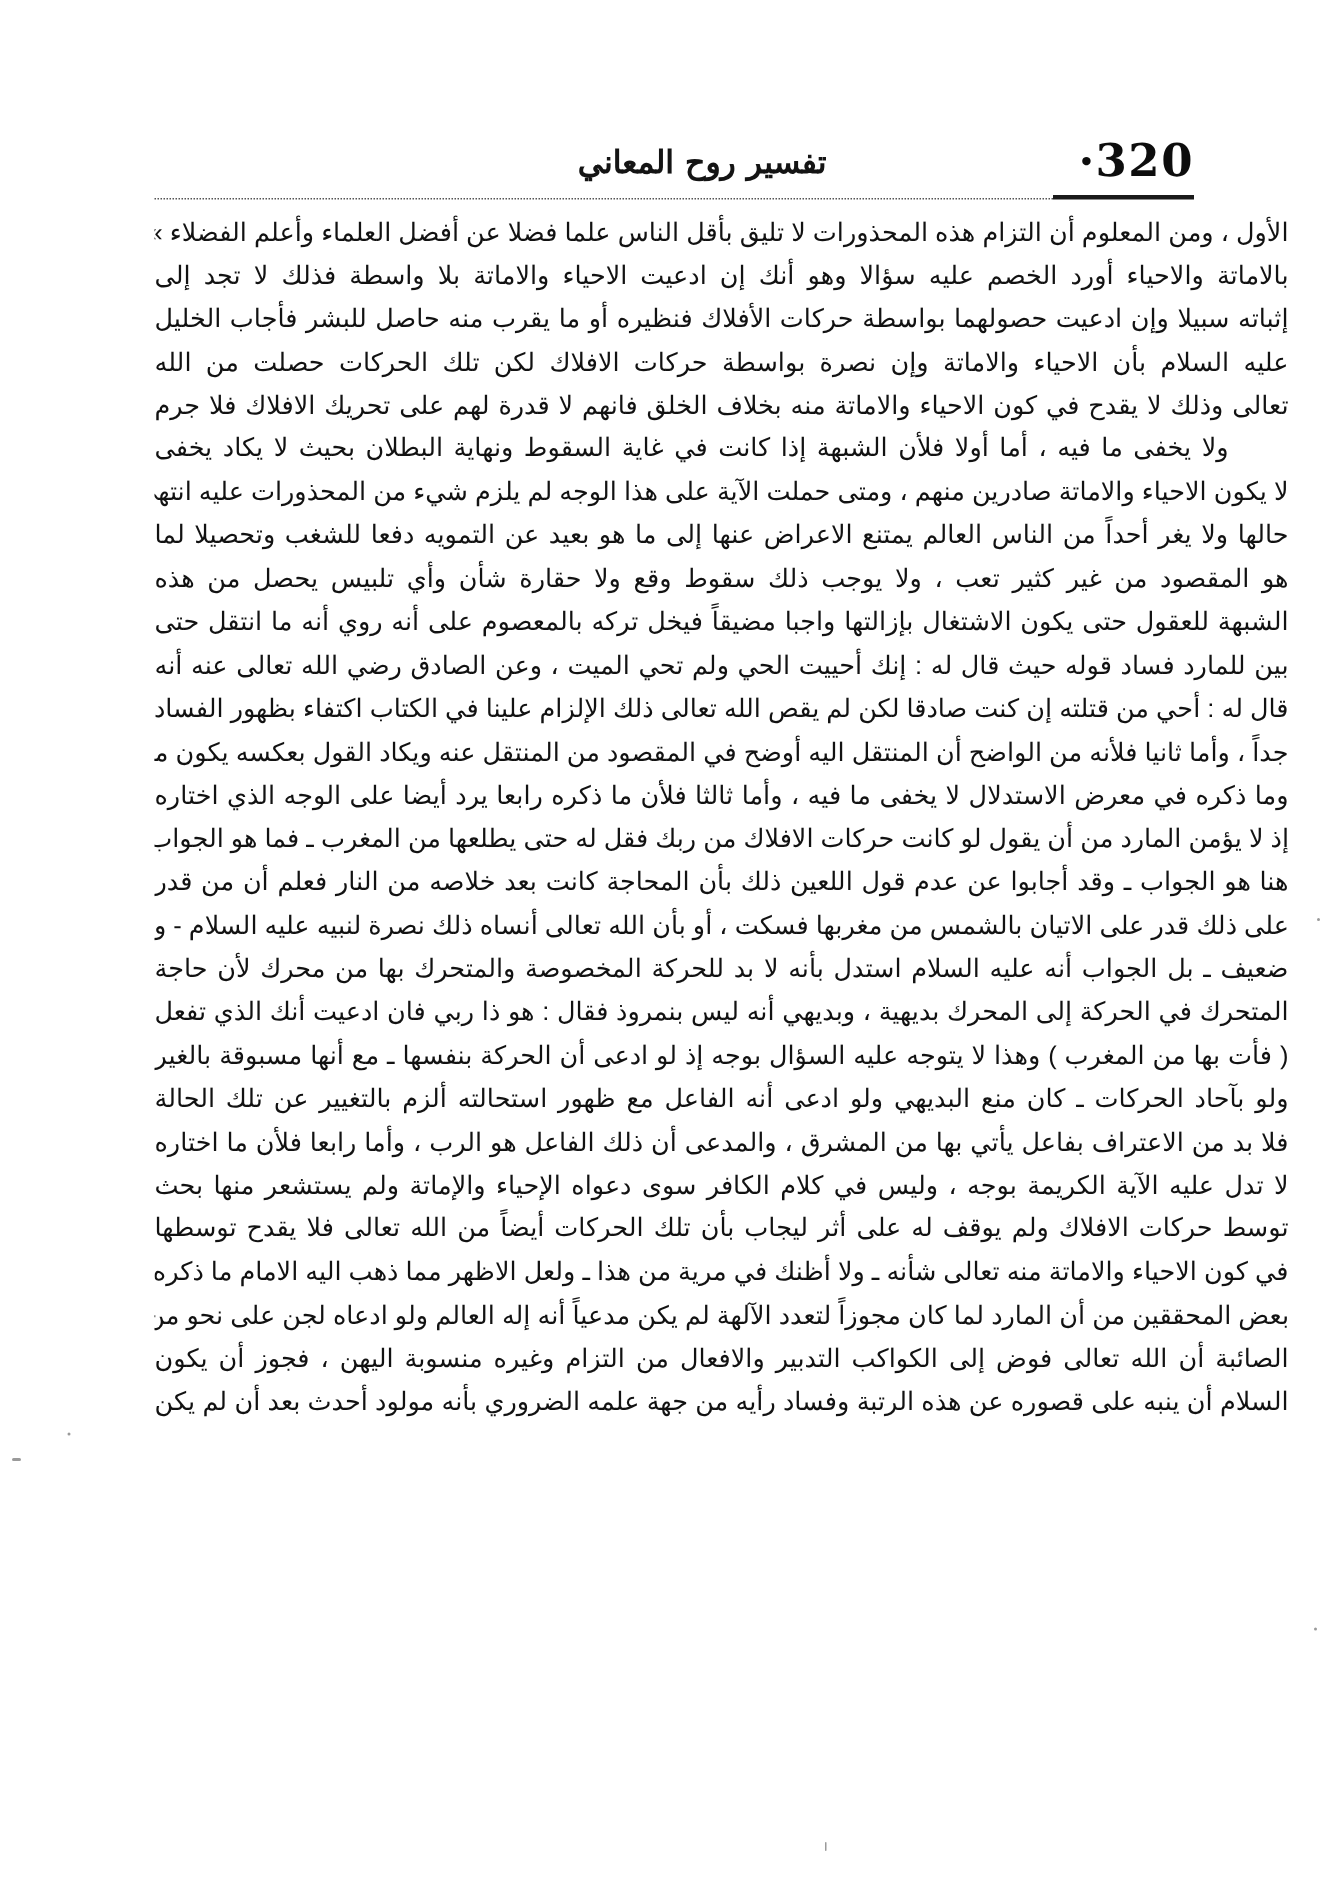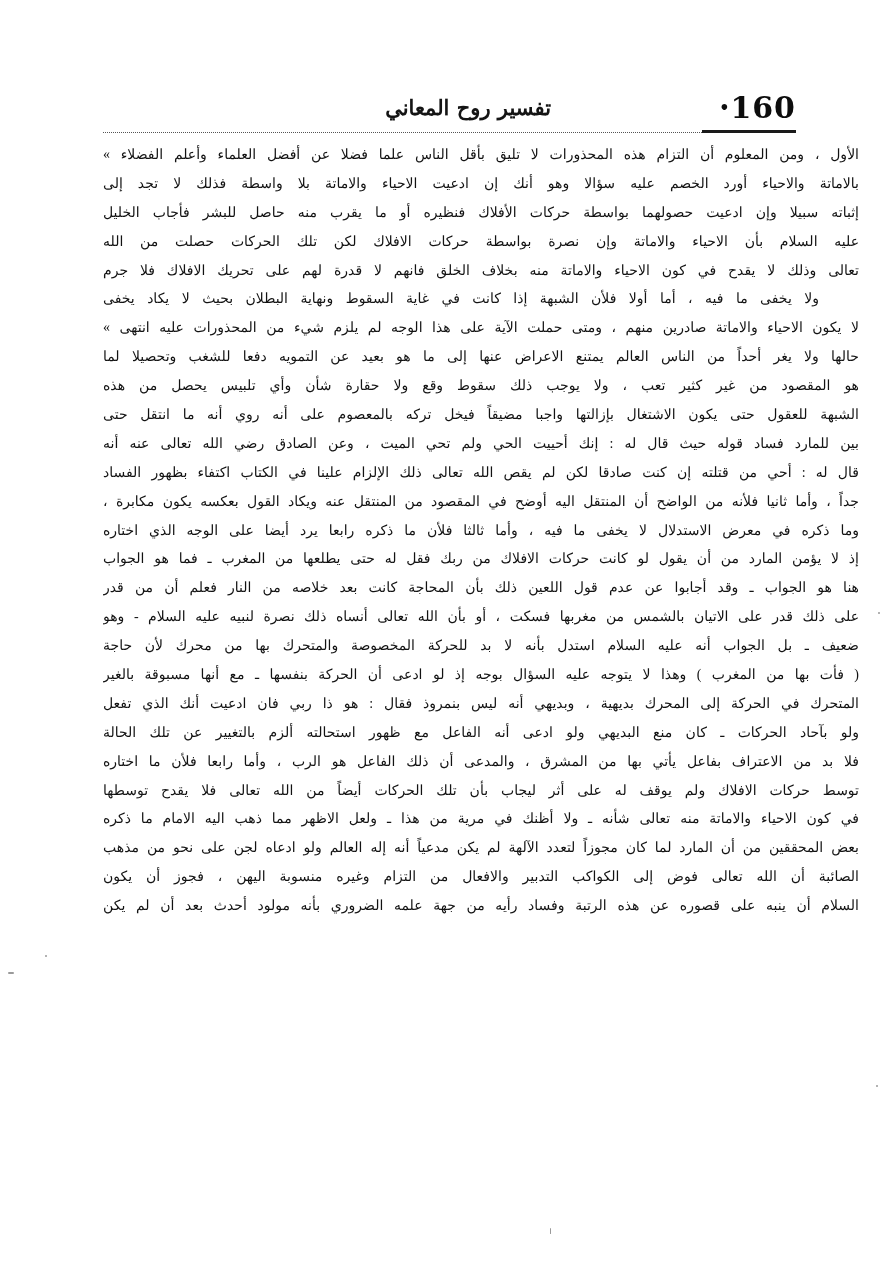--- a/index.html
+++ b/index.html
@@ -72,22 +72,22 @@
       height: 0;
       border-top: 1px dotted #555555;
     }
     
     .body-text {
       position: absolute;
       left: 103px;
       top: 141px;
       width: 756px;
       direction: rtl;
-      font-family: Liberation Serif, serif;
-      font-size: 14px;
+      font-family: Liberation Sans, sans-serif;
+      font-size: 17px;
       line-height: 28.9px;
       color: #121212;
     }
     .line {
       display: block;
       height: 28.9px;
       white-space: nowrap;
       text-align: justify;
       text-align-last: justify;
       overflow: hidden;
@@ -101,21 +101,21 @@
       background: #9a9a9a;
       border-radius: 1px;
     }
   </style>
 </head>
 <body>
 
 <div class="page">
 
   <div class="header">
-    <div class="page-number"><span>160</span><span class="dot">•</span></div>
+    <div class="page-number"><span>320</span><span class="dot">•</span></div>
     <div class="running-title">تفسير روح المعاني</div>
     <div class="header-rule-solid"></div>
     <div class="header-rule-dotted"></div>
   </div>
 
   <div class="body-text">
     <span class="line">الأول ، ومن المعلوم أن التزام هذه المحذورات لا تليق بأقل الناس علما فضلا عن أفضل العلماء وأعلم الفضلاء »</span>
     <span class="line">بالاماتة والاحياء أورد الخصم عليه سؤالا وهو أنك إن ادعيت الاحياء والاماتة بلا واسطة فذلك لا تجد إلى</span>
     <span class="line">إثباته سبيلا وإن ادعيت حصولهما بواسطة حركات الأفلاك فنظيره أو ما يقرب منه حاصل للبشر فأجاب الخليل</span>
     <span class="line">عليه السلام بأن الاحياء والاماتة وإن نصرة بواسطة حركات الافلاك لكن تلك الحركات حصلت من الله</span>
@@ -126,24 +126,25 @@
     <span class="line">هو المقصود من غير كثير تعب ، ولا يوجب ذلك سقوط وقع ولا حقارة شأن وأي تلبيس يحصل من هذه</span>
     <span class="line">الشبهة للعقول حتى يكون الاشتغال بإزالتها واجبا مضيقاً فيخل تركه بالمعصوم على أنه روي أنه ما انتقل حتى</span>
     <span class="line">بين للمارد فساد قوله حيث قال له : إنك أحييت الحي ولم تحي الميت ، وعن الصادق رضي الله تعالى عنه أنه</span>
     <span class="line">قال له : أحي من قتلته إن كنت صادقا لكن لم يقص الله تعالى ذلك الإلزام علينا في الكتاب اكتفاء بظهور الفساد</span>
     <span class="line">جداً ، وأما ثانيا فلأنه من الواضح أن المنتقل اليه أوضح في المقصود من المنتقل عنه ويكاد القول بعكسه يكون مكابرة ،</span>
     <span class="line">وما ذكره في معرض الاستدلال لا يخفى ما فيه ، وأما ثالثا فلأن ما ذكره رابعا يرد أيضا على الوجه الذي اختاره</span>
     <span class="line">إذ لا يؤمن المارد من أن يقول لو كانت حركات الافلاك من ربك فقل له حتى يطلعها من المغرب ـ فما هو الجواب</span>
     <span class="line">هنا هو الجواب ـ وقد أجابوا عن عدم قول اللعين ذلك بأن المحاجة كانت بعد خلاصه من النار فعلم أن من قدر</span>
     <span class="line">على ذلك قدر على الاتيان بالشمس من مغربها فسكت ، أو بأن الله تعالى أنساه ذلك نصرة لنبيه عليه السلام - وهو</span>
     <span class="line">ضعيف ـ بل الجواب أنه عليه السلام استدل بأنه لا بد للحركة المخصوصة والمتحرك بها من محرك لأن حاجة</span>
+    <span class="line">المتحرك في الحركة إلى المحرك بديهية ، وبديهي أنه ليس بنمروذ فقال : هو ذا ربي فان ادعيت أنك الذي تفعل</span>
     <span class="line">( فأت بها من المغرب ) وهذا لا يتوجه عليه السؤال بوجه إذ لو ادعى أن الحركة بنفسها ـ مع أنها مسبوقة بالغير</span>
-    <span class="line">المتحرك في الحركة إلى المحرك بديهية ، وبديهي أنه ليس بنمروذ فقال : هو ذا ربي فان ادعيت أنك الذي تفعل</span>
     <span class="line">ولو بآحاد الحركات ـ كان منع البديهي ولو ادعى أنه الفاعل مع ظهور استحالته ألزم بالتغيير عن تلك الحالة</span>
     <span class="line">فلا بد من الاعتراف بفاعل يأتي بها من المشرق ، والمدعى أن ذلك الفاعل هو الرب ، وأما رابعا فلأن ما اختاره</span>
+    <span class="line">لا تدل عليه الآية الكريمة بوجه ، وليس في كلام الكافر سوى دعواه الإحياء والإماتة ولم يستشعر منها بحث</span>
     <span class="line">توسط حركات الافلاك ولم يوقف له على أثر ليجاب بأن تلك الحركات أيضاً من الله تعالى فلا يقدح توسطها</span>
     <span class="line">في كون الاحياء والاماتة منه تعالى شأنه ـ ولا أظنك في مرية من هذا ـ ولعل الاظهر مما ذهب اليه الامام ما ذكره</span>
     <span class="line">بعض المحققين من أن المارد لما كان مجوزاً لتعدد الآلهة لم يكن مدعياً أنه إله العالم ولو ادعاه لجن على نحو من مذهب</span>
     <span class="line">الصائبة أن الله تعالى فوض إلى الكواكب التدبير والافعال من التزام وغيره منسوبة اليهن ، فجوز أن يكون</span>
     <span class="line">السلام أن ينبه على قصوره عن هذه الرتبة وفساد رأيه من جهة علمه الضروري بأنه مولود أحدث بعد أن لم يكن</span>
   </div>
 
   <div class="speck" style="left:8px; top:972px; width:6px; height:2px;"></div>
   <div class="speck" style="left:45px; top:955px; width:2px; height:2px;"></div>
   <div class="speck" style="left:878px; top:612px; width:2px; height:2px;"></div>

